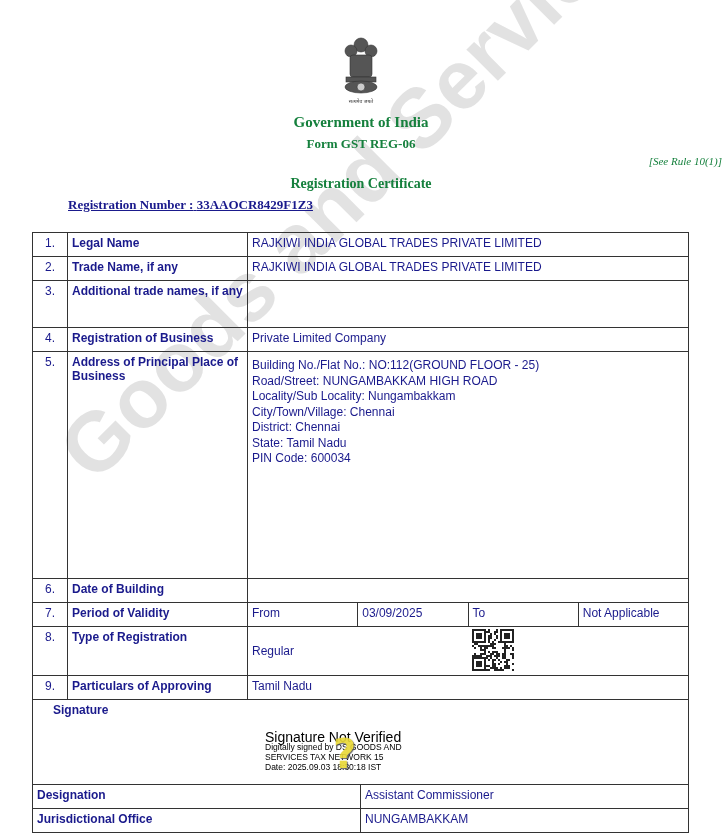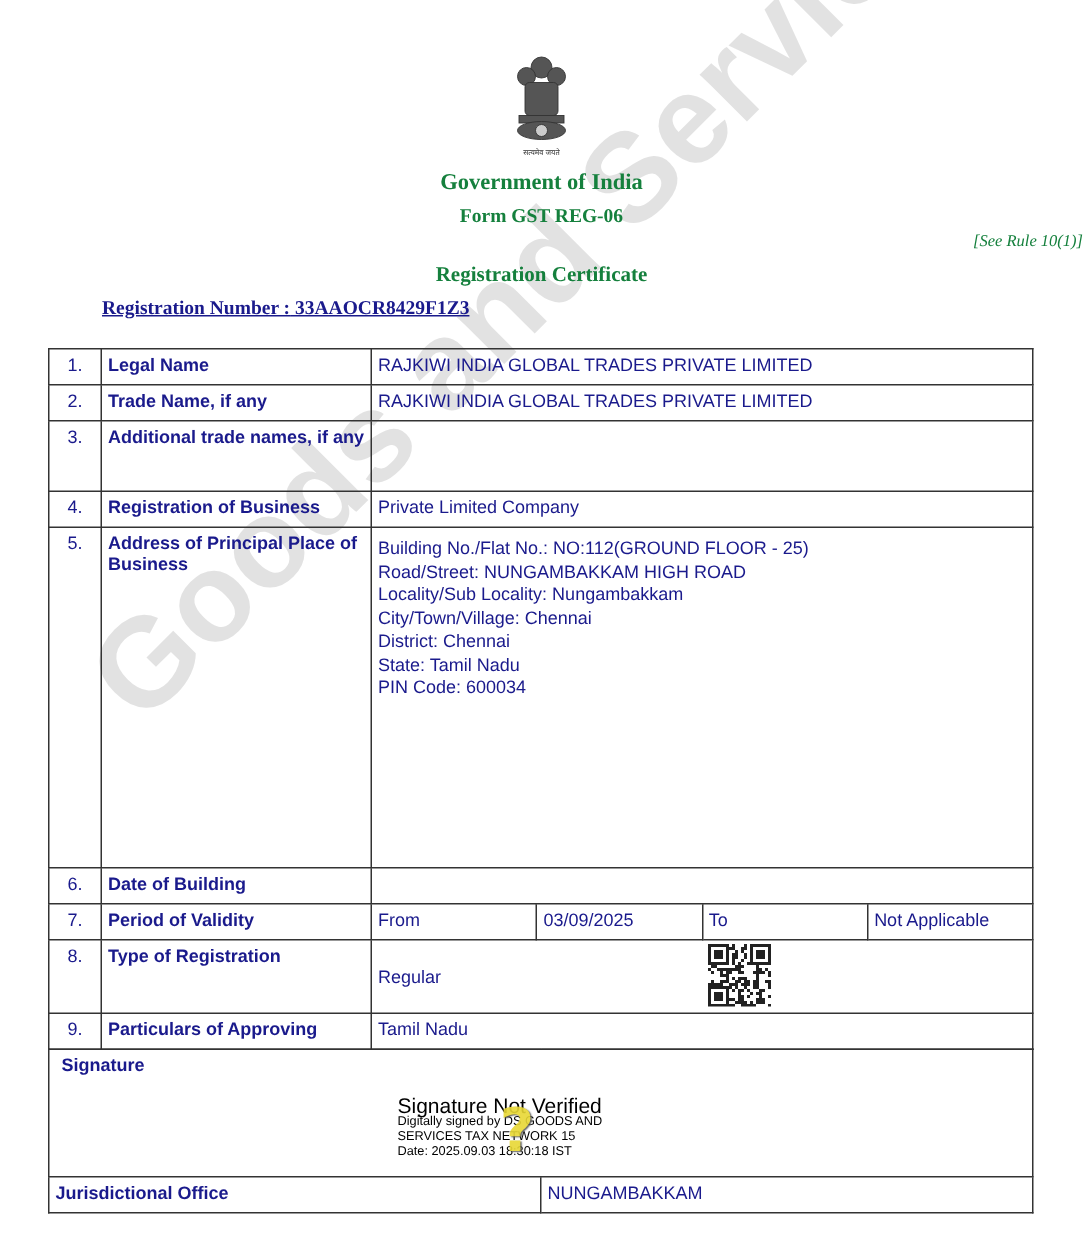--- a/index.html
+++ b/index.html
@@ -347,30 +347,34 @@
     <rect x="13" y="20" width="1" height="1" fill="#222"></rect>
     <rect x="14" y="20" width="1" height="1" fill="#222"></rect>
     <rect x="15" y="20" width="1" height="1" fill="#222"></rect>
     <rect x="20" y="20" width="1" height="1" fill="#222"></rect>
   </svg>
 
 <div style="position:absolute;left:32px;top:699px;width:657px;">
 <table class="main">
   <tbody>
         <tr class="sig-row">
-    <td colspan="2" style="font-weight:bold;padding-left:8px;height:78px;">
+    <td colspan="2" style="font-weight:bold;padding-left:20px;height:78px;">
       <span>Signature</span>
       <div class="sigbox" style="font-weight:normal">
         <div class="l1">Signature Not Verified</div>
         <div>Digitally signed by DS GOODS AND</div>
         <div>SERVICES TAX NETWORK 15</div>
         <div>Date: 2025.09.03 18:30:18 IST</div>
       </div>
       <div class="qmark">?</div>
     </td>
   </tr>
   <tr class="r1">
+    <td style="font-weight:bold;">Designation</td>
+    <td class="val">Assistant Commissioner</td>
+  </tr>
+  <tr class="r1">
     <td style="font-weight:bold;">Jurisdictional Office</td>
     <td class="val">NUNGAMBAKKAM</td>
   </tr>
 </tbody>
     </table>
 </div>
 
 </body></html>

